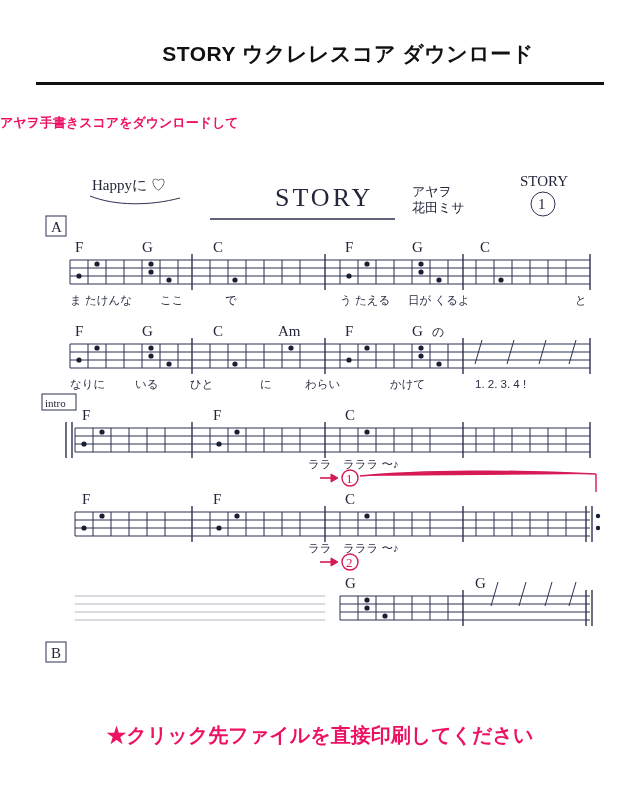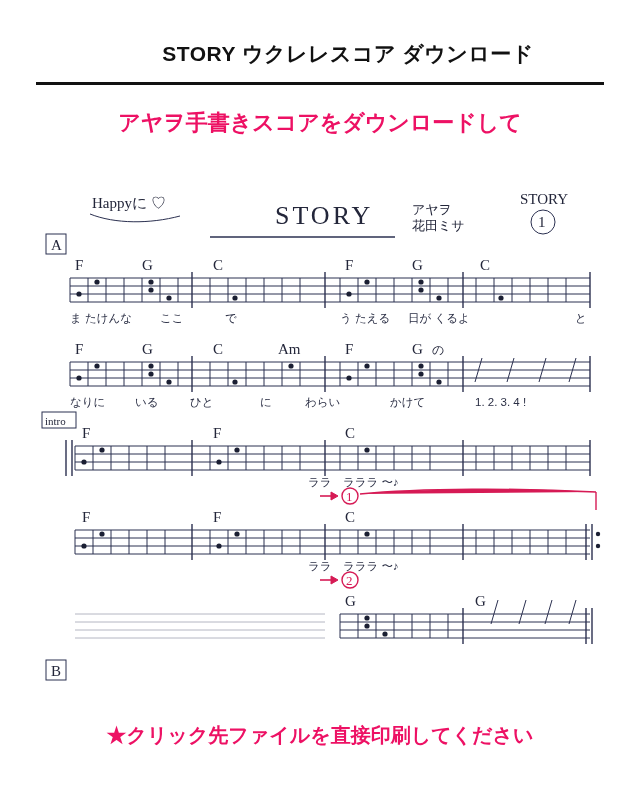--- a/index.html
+++ b/index.html
@@ -39,44 +39,44 @@
     width: 568px;
     height: 3px;
     background: #111;
   }
 
   .lead {
     position: absolute;
     top: 108px;
     left: 0;
     width: 640px;
-    text-align: center;
+    text-align: left;
     color: #ed1164;
-    font-size: 22px;
+    font-size: 13px;
     font-weight: bold;
     line-height: 30px;
   }
   .lead .l2 { display: block; }
 
   .footer-note {
     position: absolute;
     top: 722px;
     left: 0;
     width: 640px;
     text-align: center;
     color: #ed1164;
     font-size: 20px;
     font-weight: bold;
   }
 
   
   .score {
     position: absolute;
     left: 20px;
-    top: 182px;
+    top: 164px;
     width: 600px;
     height: 520px;
   }
   .score svg { display: block; }
   .chordname {
     font-family: "Liberation Serif", serif;
     font-size: 15px;
     fill: #23263a;
   }
   .lyric {

